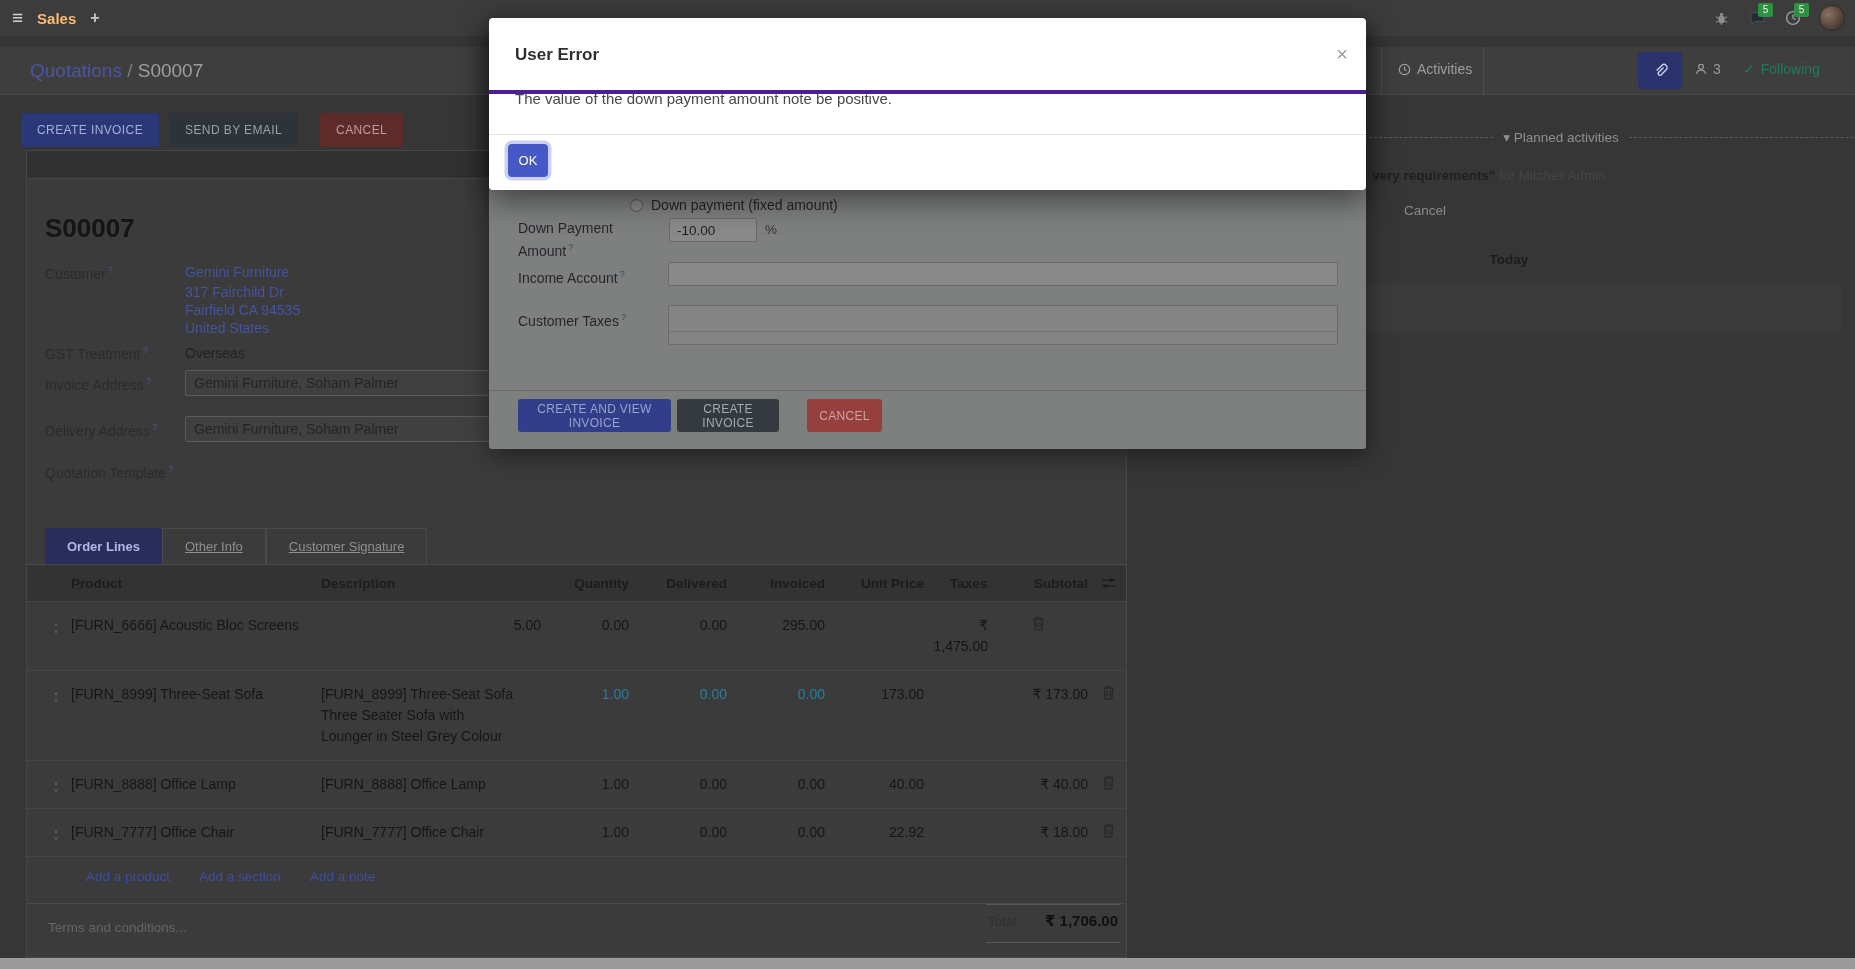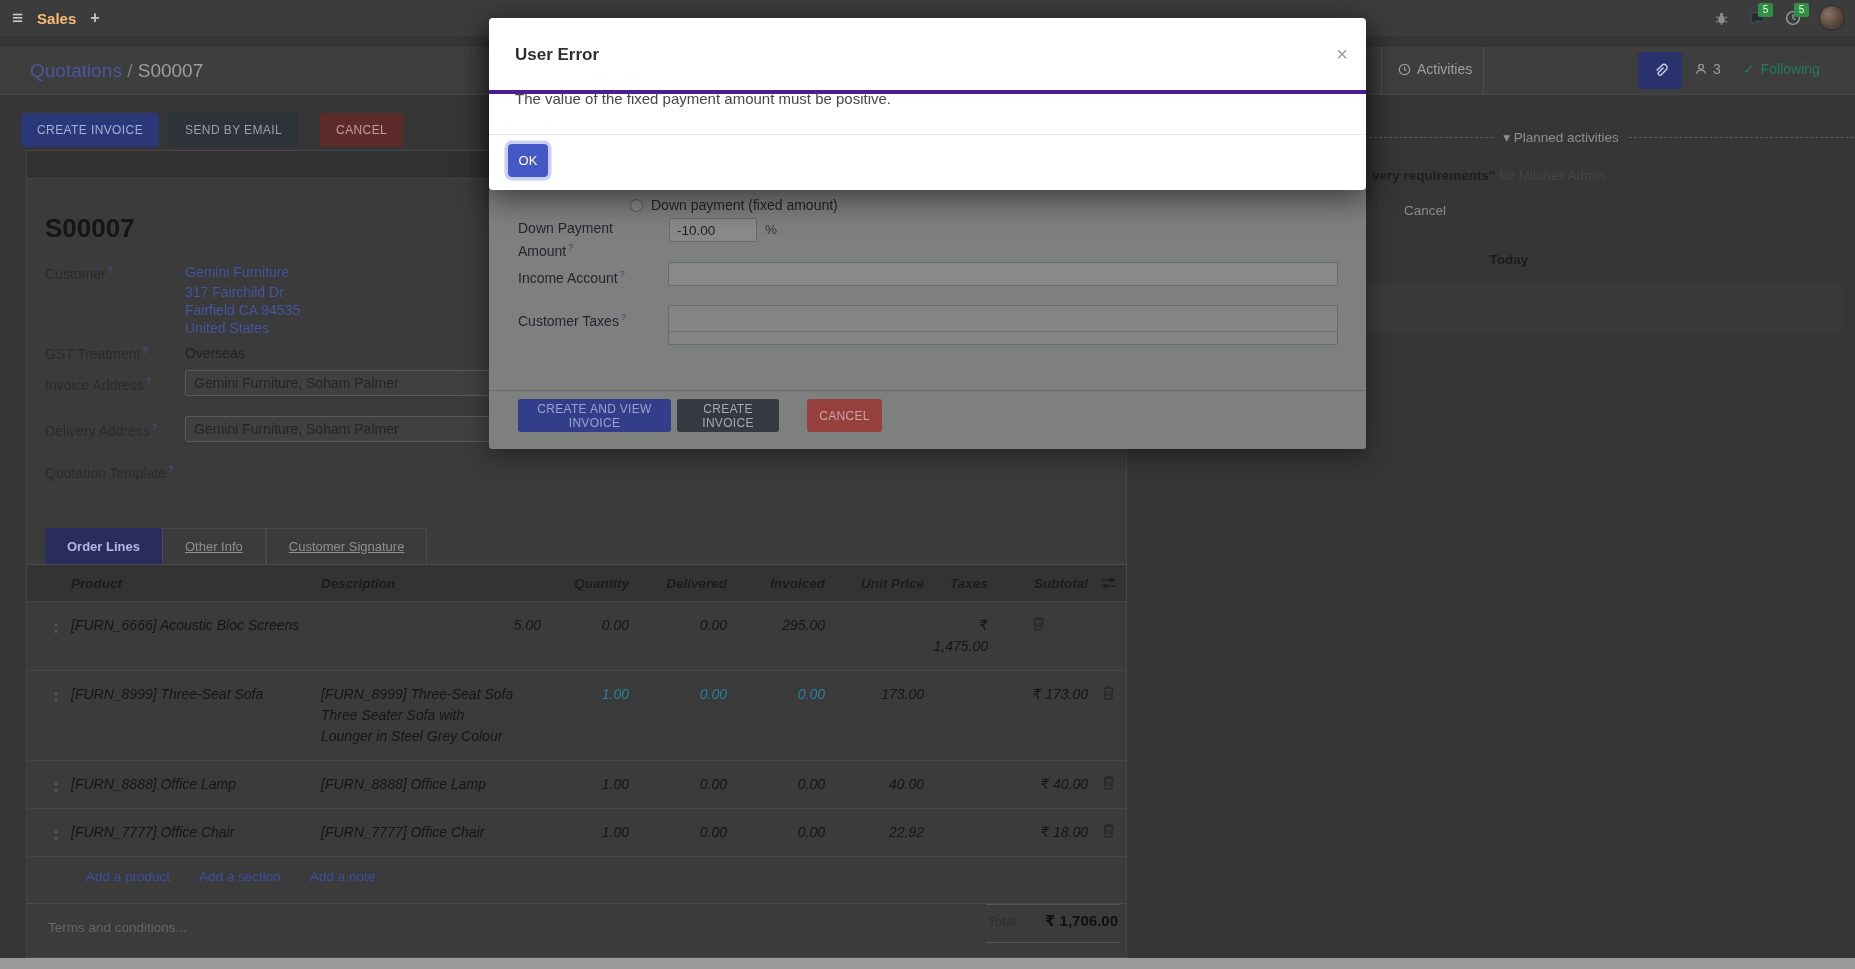--- a/index.html
+++ b/index.html
@@ -53,21 +53,21 @@
   .mb-extra { margin-bottom:20px; }
 
   
   .tabs { position:absolute; left:18px; top:377px; display:flex; }
   .tab { height:36px; padding:0 22px; display:flex; align-items:center; font-size:13px; cursor:pointer; }
   .tab.active { background:#292d5c; color:#b3b9e2; border-radius:3px 3px 0 0; font-weight:bold; }
   .tab.plain { color:#8f8f8f; border:1px solid #4a4a4a; border-bottom:none;text-decoration:underline; }
 
   
   .otable { position:absolute; left:0; top:413px; width:1099px; }
-  .orow { display:grid; grid-template-columns:30px 230px 240px 88px 98px 98px 99px 64px 100px 40px; padding-left:14px; align-items:start; border-bottom:1px solid #454545;font-style:italic; }
+  .orow { display:grid; grid-template-columns:30px 230px 240px 88px 98px 98px 99px 64px 100px 40px; padding-left:14px; align-items:start; border-bottom:1px solid #454545; }
   .ohead { background:#333333; border-top:1px solid #4b4b4b; height:38px; align-items:center; }
   .hcell { font-size:13.5px; color:#1c1c1c; font-weight:bold; }
   .num { text-align:right; }
   .taxcell { padding-left:26px; }
   .desccell { padding-left:20px; white-space:pre-line; }
   .cell { font-size:14px; color:#161616; line-height:21px; padding-top:13px; padding-bottom:13px; }
   .teal { color:#297e9d; }
   .drag { color:#5c5c5c; font-size:7px; line-height:8px; text-align:center; padding-top:18px; cursor:grab; }
   .trash { text-align:center; padding-top:14px; cursor:pointer; color:#262626; }
   .gearcell { text-align:center; cursor:pointer; }
@@ -378,21 +378,21 @@
       <button class="wbtn wb3">CANCEL</button>
     </div>
   </div>
 
   <div class="errdlg">
     <div class="err-head">
       <div class="err-title">User Error</div>
       <div class="err-close">×</div>
     </div>
     <div class="err-body">
-      <div class="err-msg">The value of the fixed payment amount must be positive.</div>
+      <div class="err-msg">The value of the down payment amount note be positive.</div>
     </div>
     <div class="err-foot">
       <button class="ok-btn">OK</button>
     </div>
   </div>
 
   <div class="bottom-strip"></div>
 </div>
 
 </body></html>

